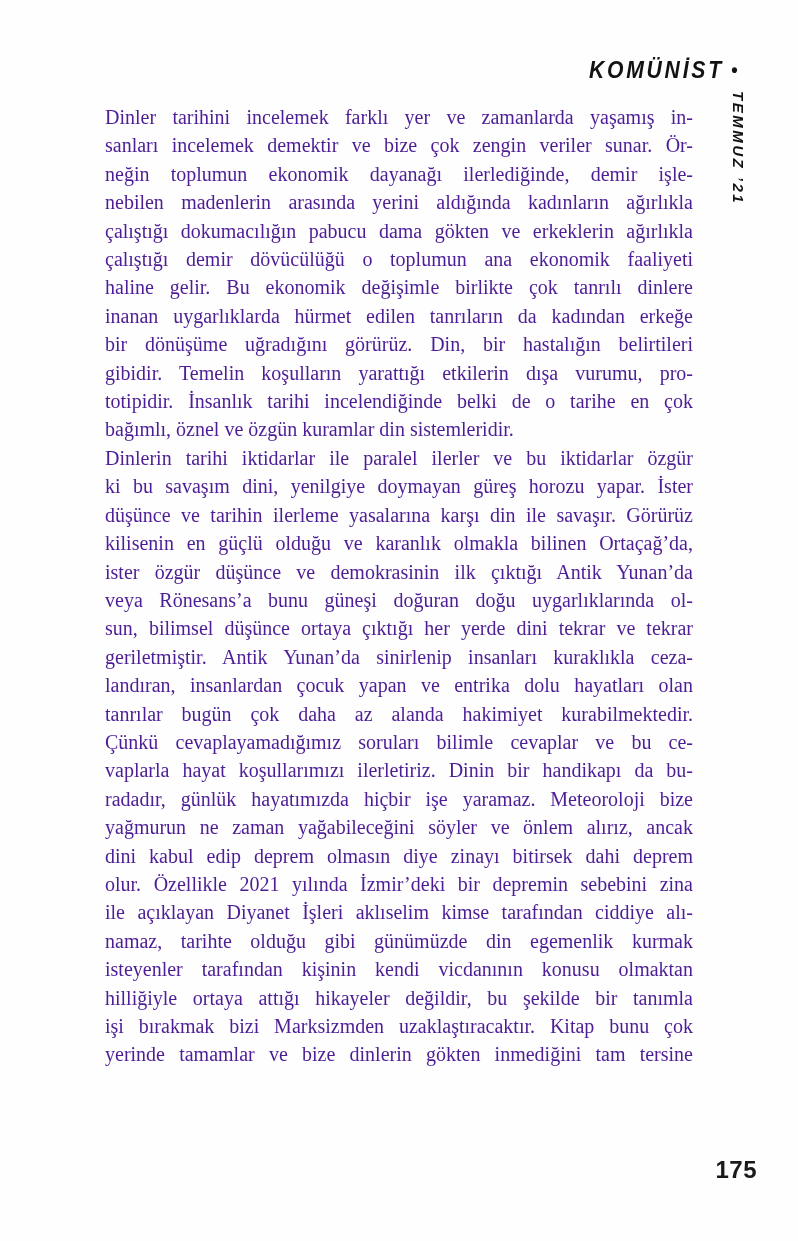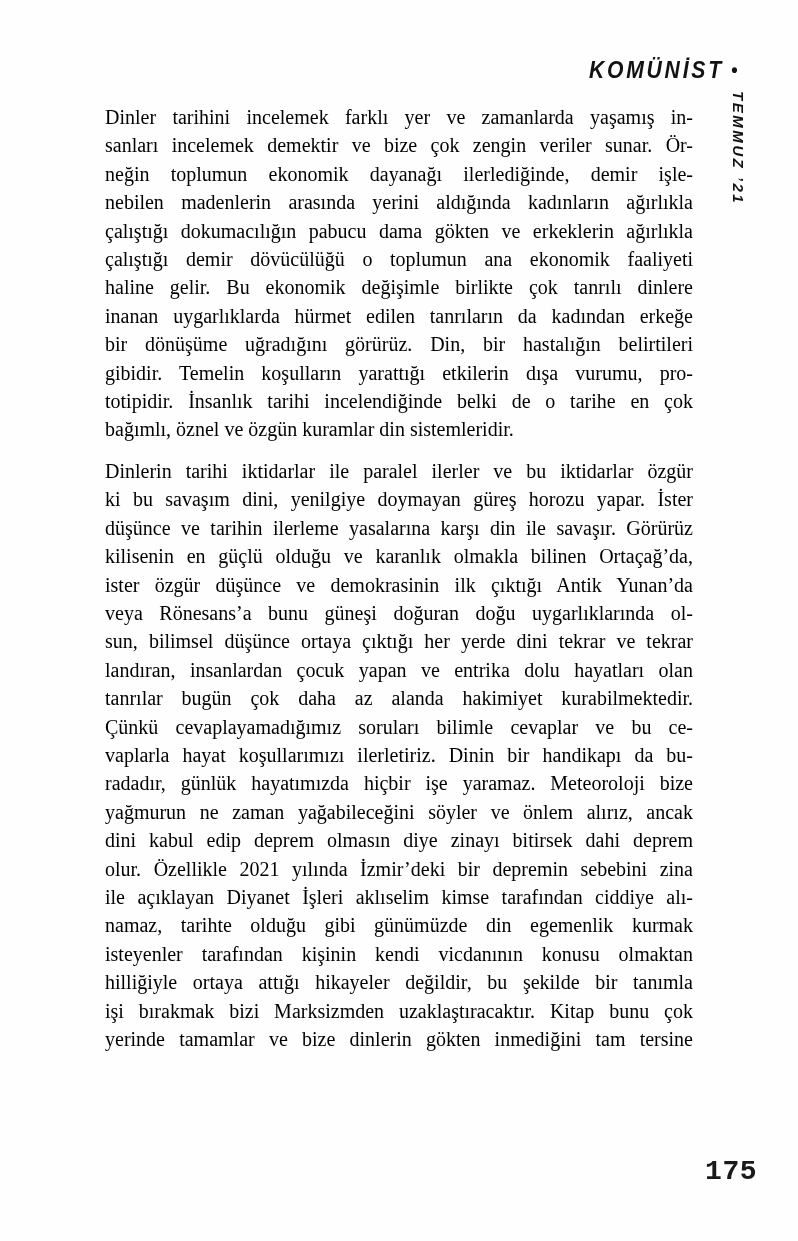--- a/index.html
+++ b/index.html
@@ -54,39 +54,39 @@
     color: #121212;
     white-space: nowrap;
   }
   .body-text {
     position: absolute;
     left: 105px;
     top: 103px;
     width: 588px;
     font-size: 20px;
     line-height: 28.4px;
-    color: #000000;
+    color: #4c1d95;
   }
   .paragraph { margin: 0; }
-  .paragraph + .paragraph { margin-top: 13px; }
+  .paragraph + .paragraph { margin-top: 0; }
   .line {
     text-align: justify;
     text-align-last: justify;
     white-space: normal;
   }
   .line.last-left {
     text-align-last: left;
   }
   .page-number {
     position: absolute;
     top: 1156px;
     right: 41px;
-    font-family: Liberation Mono, monospace;
+    font-family: Liberation Sans, sans-serif;
     font-weight: 700;
-    font-size: 28px;
+    font-size: 24px;
     color: #1a1a1a;
     letter-spacing: 0.5px;
   }
 </style>
 </head>
 <body>
 
 <div class="page">
 
   <div class="masthead">
@@ -111,20 +111,21 @@
         <div class="line last-left">bağımlı, öznel ve özgün kuramlar din sistemleridir.</div>
       </div>
       <div class="paragraph">
         <div class="line">Dinlerin tarihi iktidarlar ile paralel ilerler ve bu iktidarlar özgür</div>
         <div class="line">ki bu savaşım dini, yenilgiye doymayan güreş horozu yapar. İster</div>
         <div class="line">düşünce ve tarihin ilerleme yasalarına karşı din ile savaşır. Görürüz</div>
         <div class="line">kilisenin en güçlü olduğu ve karanlık olmakla bilinen Ortaçağ’da,</div>
         <div class="line">ister özgür düşünce ve demokrasinin ilk çıktığı Antik Yunan’da</div>
         <div class="line">veya Rönesans’a bunu güneşi doğuran doğu uygarlıklarında ol-</div>
         <div class="line">sun, bilimsel düşünce ortaya çıktığı her yerde dini tekrar ve tekrar</div>
+        <div class="line">geriletmiştir. Antik Yunan’da sinirlenip insanları kuraklıkla ceza-</div>
         <div class="line">landıran, insanlardan çocuk yapan ve entrika dolu hayatları olan</div>
         <div class="line">tanrılar bugün çok daha az alanda hakimiyet kurabilmektedir.</div>
         <div class="line">Çünkü cevaplayamadığımız soruları bilimle cevaplar ve bu ce-</div>
         <div class="line">vaplarla hayat koşullarımızı ilerletiriz. Dinin bir handikapı da bu-</div>
         <div class="line">radadır, günlük hayatımızda hiçbir işe yaramaz. Meteoroloji bize</div>
         <div class="line">yağmurun ne zaman yağabileceğini söyler ve önlem alırız, ancak</div>
         <div class="line">dini kabul edip deprem olmasın diye zinayı bitirsek dahi deprem</div>
         <div class="line">olur. Özellikle 2021 yılında İzmir’deki bir depremin sebebini zina</div>
         <div class="line">ile açıklayan Diyanet İşleri aklıselim kimse tarafından ciddiye alı-</div>
         <div class="line">namaz, tarihte olduğu gibi günümüzde din egemenlik kurmak</div>

